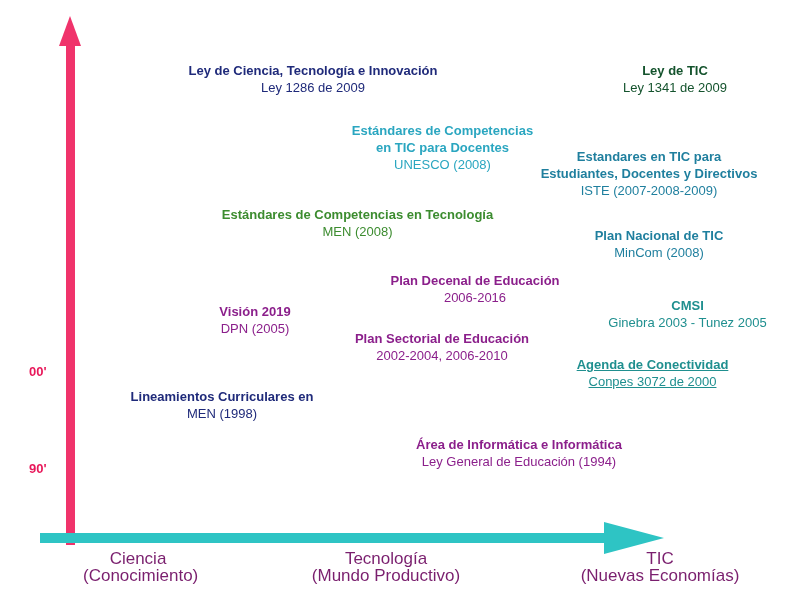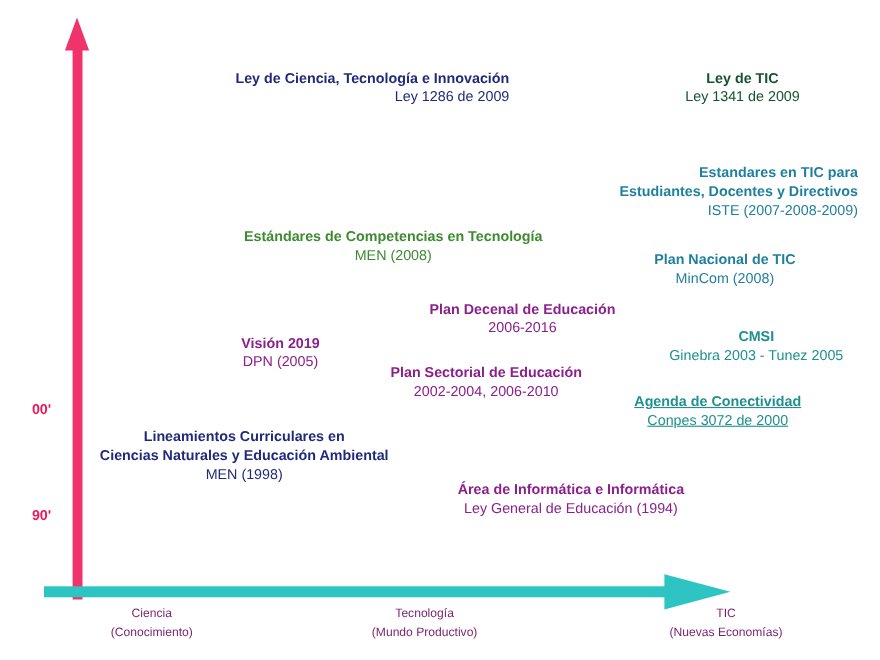--- a/index.html
+++ b/index.html
@@ -64,21 +64,21 @@
     font-size: 13px;
     font-weight: bold;
     white-space: nowrap;
   }
   .ytick-00 { left: 29px; top: 364px; }
   .ytick-90 { left: 29px; top: 461px; }
 
   .xlabel {
     position: absolute;
     text-align: center;
-    font-size: 11px;
+    font-size: 17px;
     color: #7a1f6e;
     line-height: 17px;
     white-space: nowrap;
   }
   .xlabel .l1 { display: block; }
   .xlabel .l2 { display: block; }
 
   
   .event {
     position: absolute;
@@ -116,32 +116,37 @@
   </div>
   <div class="xlabel" style="left:311px; top:550px; width:150px;">
     <span class="l1">Tecnología</span>
     <span class="l2">(Mundo Productivo)</span>
   </div>
   <div class="xlabel" style="left:570px; top:550px; width:180px;">
     <span class="l1">TIC</span>
     <span class="l2">(Nuevas Economías)</span>
   </div>
 
-  <div class="event" style="left:163px; top:62px; width:300px; color:#1f2a7a;text-align:right;">
+  <div class="event" style="left:163px; top:62px; width:300px; color:#1f2a7a;">
     <span class="title">Ley de Ciencia, Tecnología e Innovación</span>
     <span class="sub">Ley 1286 de 2009</span>
   </div>
 
   <div class="event" style="left:575px; top:62px; width:200px; color:#14532d;">
     <span class="title">Ley de TIC</span>
     <span class="sub">Ley 1341 de 2009</span>
   </div>
 
+  <div class="event" style="left:330px; top:122px; width:225px; color:#2aa6c0;">
+    <span class="title">Estándares de Competencias</span>
+    <span class="title">en TIC para Docentes</span>
+    <span class="sub">UNESCO (2008)</span>
+  </div>
 
-  <div class="event" style="left:518px; top:148px; width:262px; color:#1f7f9e;text-align:right;">
+  <div class="event" style="left:518px; top:148px; width:262px; color:#1f7f9e;">
     <span class="title">Estandares en TIC para</span>
     <span class="title">Estudiantes, Docentes y Directivos</span>
     <span class="sub">ISTE (2007-2008-2009)</span>
   </div>
 
   <div class="event" style="left:185px; top:206px; width:345px; color:#3c8c2f;">
     <span class="title">Estándares de Competencias en Tecnología</span>
     <span class="sub">MEN (2008)</span>
   </div>
 
@@ -170,21 +175,20 @@
     <span class="sub">2002-2004, 2006-2010</span>
   </div>
 
   <div class="event" style="left:530px; top:356px; width:245px; color:#1f8f8f;text-decoration:underline;">
     <span class="title">Agenda de Conectividad</span>
     <span class="sub">Conpes 3072 de 2000</span>
   </div>
 
   <div class="event" style="left:62px; top:388px; width:320px; color:#1f2a7a;">
     <span class="title">Lineamientos Curriculares en</span>
-    <span class="title">Ciencias Naturales y Educación Ambiental</span>
     <span class="sub">MEN (1998)</span>
   </div>
 
   <div class="event" style="left:390px; top:436px; width:258px; color:#8b1f8b;">
     <span class="title">Área de Informática e Informática</span>
     <span class="sub">Ley General de Educación (1994)</span>
   </div>
 
 
 </div>

